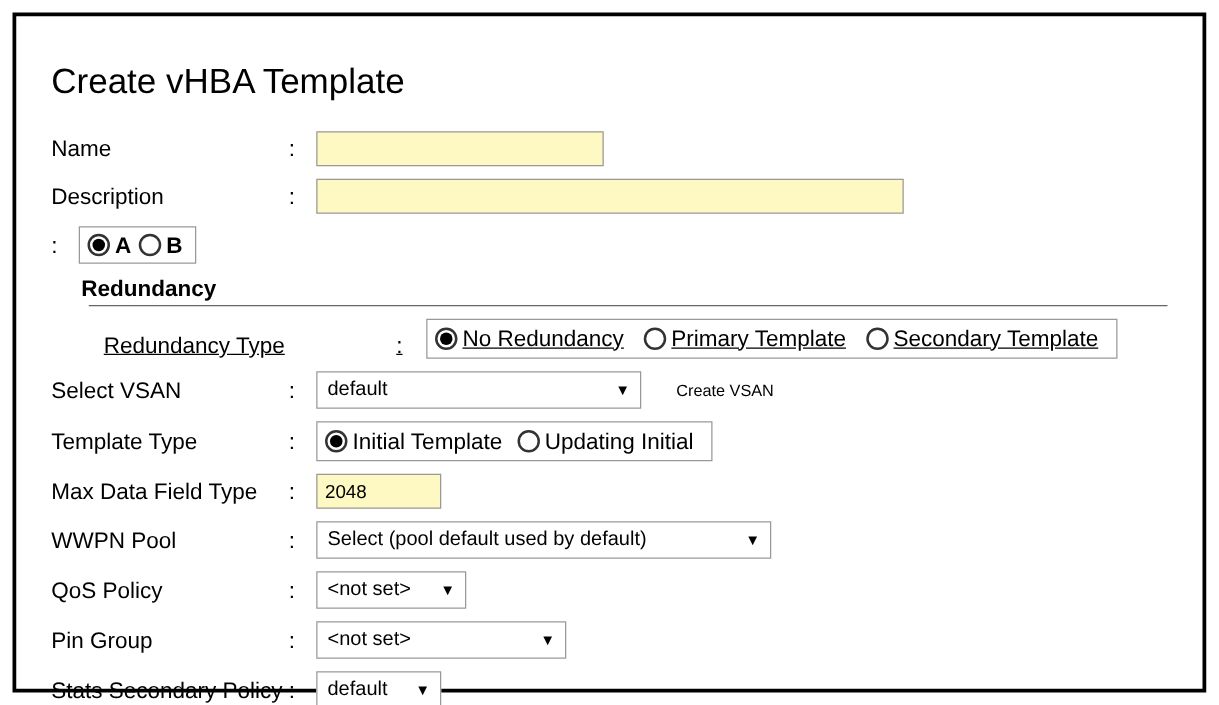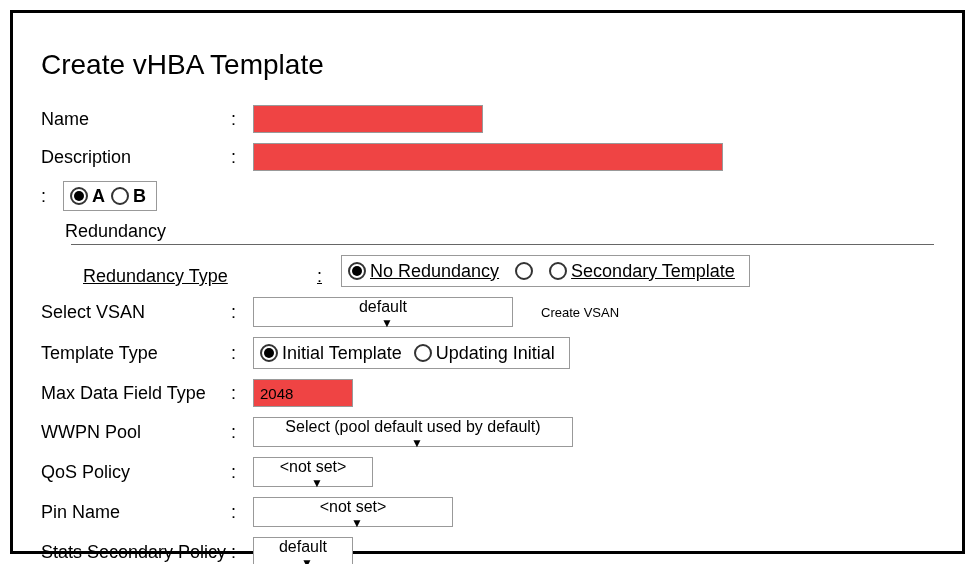--- a/index.html
+++ b/index.html
@@ -31,21 +31,21 @@
     width: 190px;
     flex-shrink: 0;
   }
   .colon {
     width: 22px;
     flex-shrink: 0;
   }
   .text-input {
     height: 28px;
     border: 1px solid #999;
-    background: #ef4444;
+    background: #fef9c3;
     padding: 2px 6px;
     font-size: 15px;
   }
   .radio-group {
     display: inline-flex;
     align-items: center;
     border: 1px solid #999;
     padding: 2px 10px 2px 6px;
     height: 30px;
     gap: 6px;
@@ -69,20 +69,21 @@
   .radio-dot {
     width: 10px;
     height: 10px;
     background: #000;
     border-radius: 50%;
   }
   .section-label {
     font-size: 18px;
     margin-left: 24px;
     margin-top: 4px;
+    font-weight: bold;
   }
   .section-hr {
     border: none;
     border-top: 1px solid #666;
     margin: 2px 0 10px 30px;
   }
   .sub-row {
     display: flex;
     align-items: flex-end;
     margin-bottom: 10px;
@@ -101,21 +102,20 @@
   .select {
     height: 30px;
     border: 1px solid #999;
     background: #fff;
     display: inline-flex;
     align-items: center;
     justify-content: space-between;
     padding: 0 8px;
     font-size: 16px;
     cursor: pointer;
-    flex-direction: column;
   }
   .caret {
     font-size: 12px;
     margin-left: 8px;
   }
   .link {
     margin-left: 28px;
     font-size: 13px;
     cursor: pointer;
   }
@@ -170,20 +170,21 @@
     <div class="sub-colon">:</div>
     <div class="big-radio-group">
       <span class="radio">
         <span class="radio-circle">
             <span class="radio-dot"></span>
           </span>
         <span>No Redundancy</span>
       </span>
       <span class="radio">
         <span class="radio-circle"></span>
+        <span>Primary Template</span>
       </span>
       <span class="radio">
         <span class="radio-circle"></span>
         <span>Secondary Template</span>
       </span>
     </div>
   </div>
 
   <div class="row">
     <div class="label">Select VSAN</div>
@@ -214,37 +215,37 @@
 
   <div class="row">
     <div class="label">Max Data Field Type</div>
     <div class="colon">:</div>
     <input class="text-input" style="width: 100px;" value="2048">
   </div>
 
   <div class="row">
     <div class="label">WWPN Pool</div>
     <div class="colon">:</div>
-    <div class="select" style="width:320px">
+    <div class="select" style="width:364px">
       <span>Select (pool default used by default)</span>
       <span class="caret">▼</span>
     </div>
   </div>
 
   <div class="row">
     <div class="label">QoS Policy</div>
     <div class="colon">:</div>
     <div class="select" style="width:120px">
       <span>&lt;not set&gt;</span>
       <span class="caret">▼</span>
     </div>
   </div>
 
   <div class="row">
-    <div class="label">Pin Name</div>
+    <div class="label">Pin Group</div>
     <div class="colon">:</div>
     <div class="select" style="width:200px">
       <span>&lt;not set&gt;</span>
       <span class="caret">▼</span>
     </div>
   </div>
 
   <div class="row">
     <div class="label">Stats Secondary Policy</div>
     <div class="colon">:</div>

